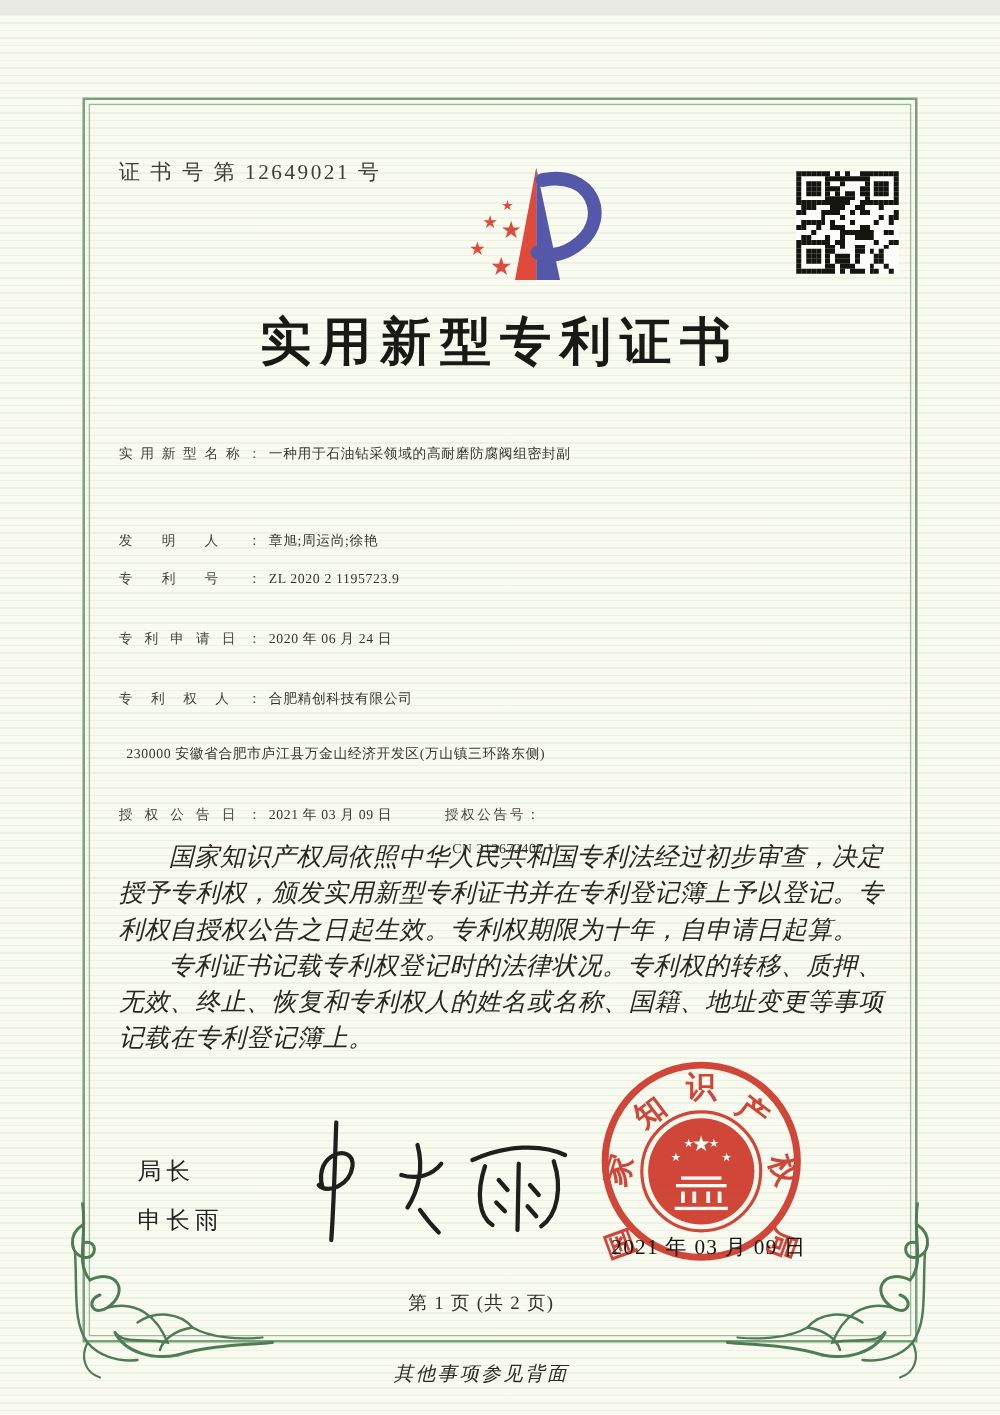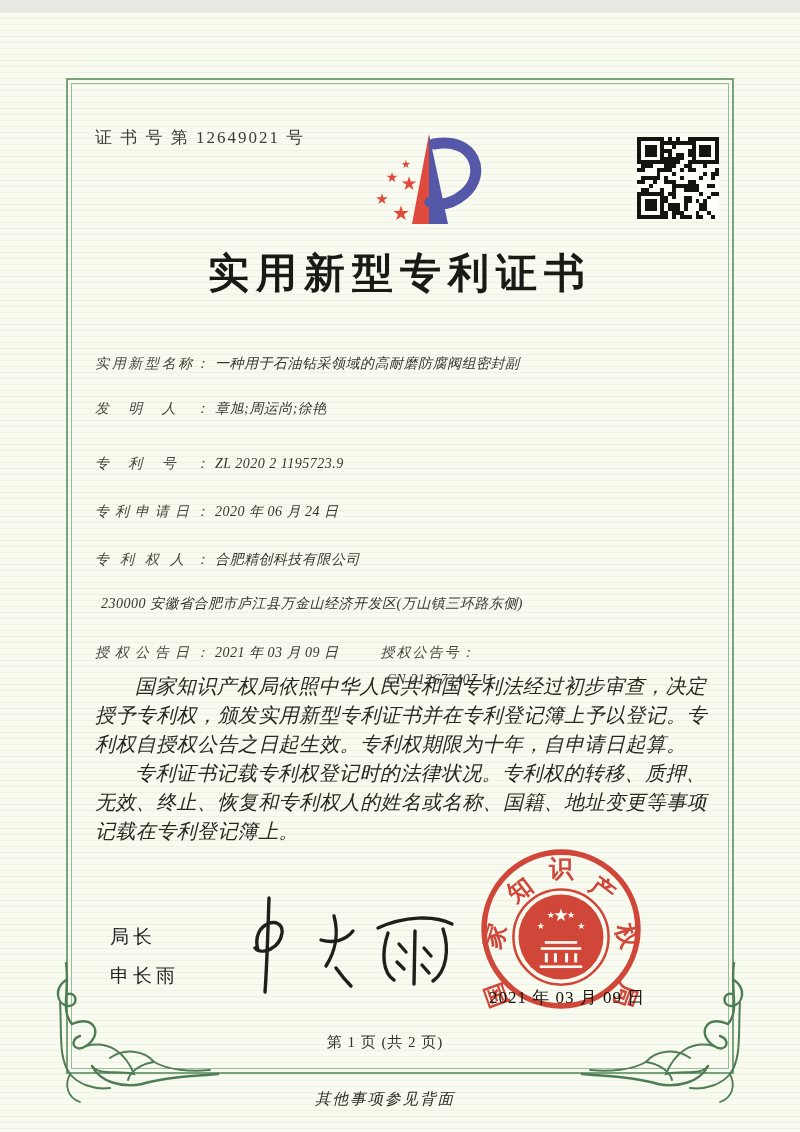--- a/index.html
+++ b/index.html
@@ -27,21 +27,21 @@
   .logo { position:absolute; left:356px; top:116px; width:126px; height:102px; }
   .qr { position:absolute; left:637px; top:125px; width:82px; height:82px;
         display:grid; grid-template-columns:repeat(21,1fr); grid-template-rows:repeat(21,1fr); background:#fdfdfb; }
   .qr div { width:100%; height:100%; }
   .qr .d { background:#15150f; }
   .title {
     position:absolute; left:0; top:234px; width:800px; text-align:center;
     font-size:41px; font-weight:700; letter-spacing:7px; color:#191915;border-radius:12px;
   }
   
-  .frow { position:absolute; left:95px; width:620px; display:flex; font-size:14px; line-height:27px;font-style:italic; }
+  .frow { position:absolute; left:95px; width:620px; display:flex; font-size:11px; line-height:27px; }
   .f-label { width:114px; flex:0 0 114px; text-align:justify; text-align-last:justify; color:#46463c; }
   .f-value { margin-left:6px; color:#35352c; letter-spacing:0.5px; }
   .row-addr .f-value { max-width:452px; }
   .grant2 { margin-left:42px; display:flex;flex-direction:column; }
   .grant2 .f-label2 { letter-spacing:2px; color:#46463c; }
   .paras {
     position:absolute; left:95px; top:660px; width:616px;
     font-size:20px; line-height:29px; font-style:italic; color:#28281f; letter-spacing:0.4px;
   }
   .paras p { text-indent:2em; }
@@ -519,21 +519,21 @@
       <div class="d"></div>
       <div></div>
     </div>
 
   <div class="title">实用新型专利证书</div>
 
   <div class="frow" style="top:338px">
     <span class="f-label">实用新型名称：</span>
     <span class="f-value">一种用于石油钻采领域的高耐磨防腐阀组密封副</span>
   </div>
-  <div class="frow" style="top:383px">
+  <div class="frow" style="top:408px">
     <span class="f-label">发明人：</span>
     <span class="f-value">章旭;周运尚;徐艳</span>
   </div>
   <div class="frow" style="top:438px">
     <span class="f-label">专利号：</span>
     <span class="f-value">ZL 2020 2 1195723.9</span>
   </div>
   <div class="frow" style="top:486px">
     <span class="f-label">专利申请日：</span>
     <span class="f-value">2020 年 06 月 24 日</span>

